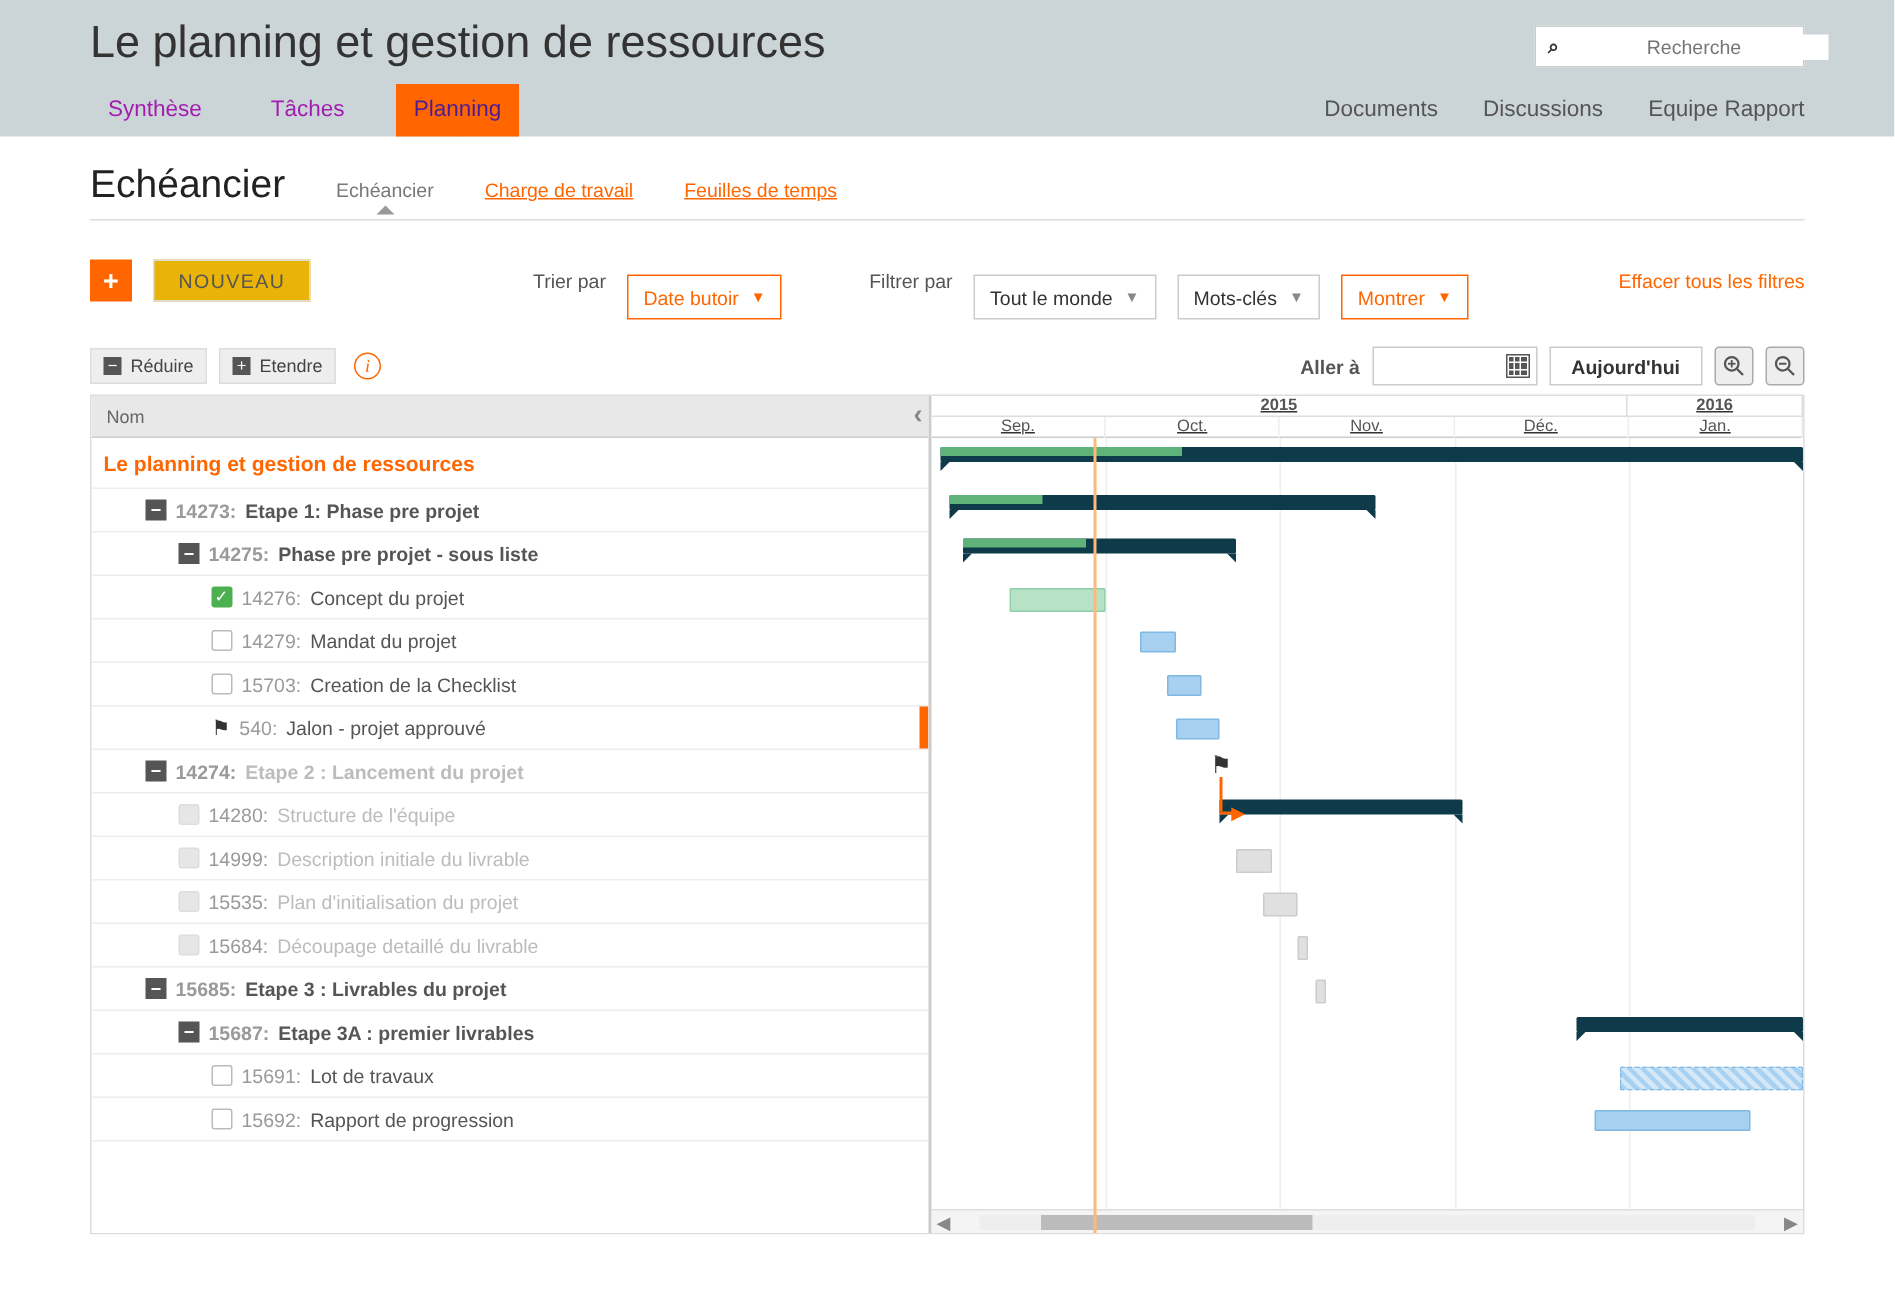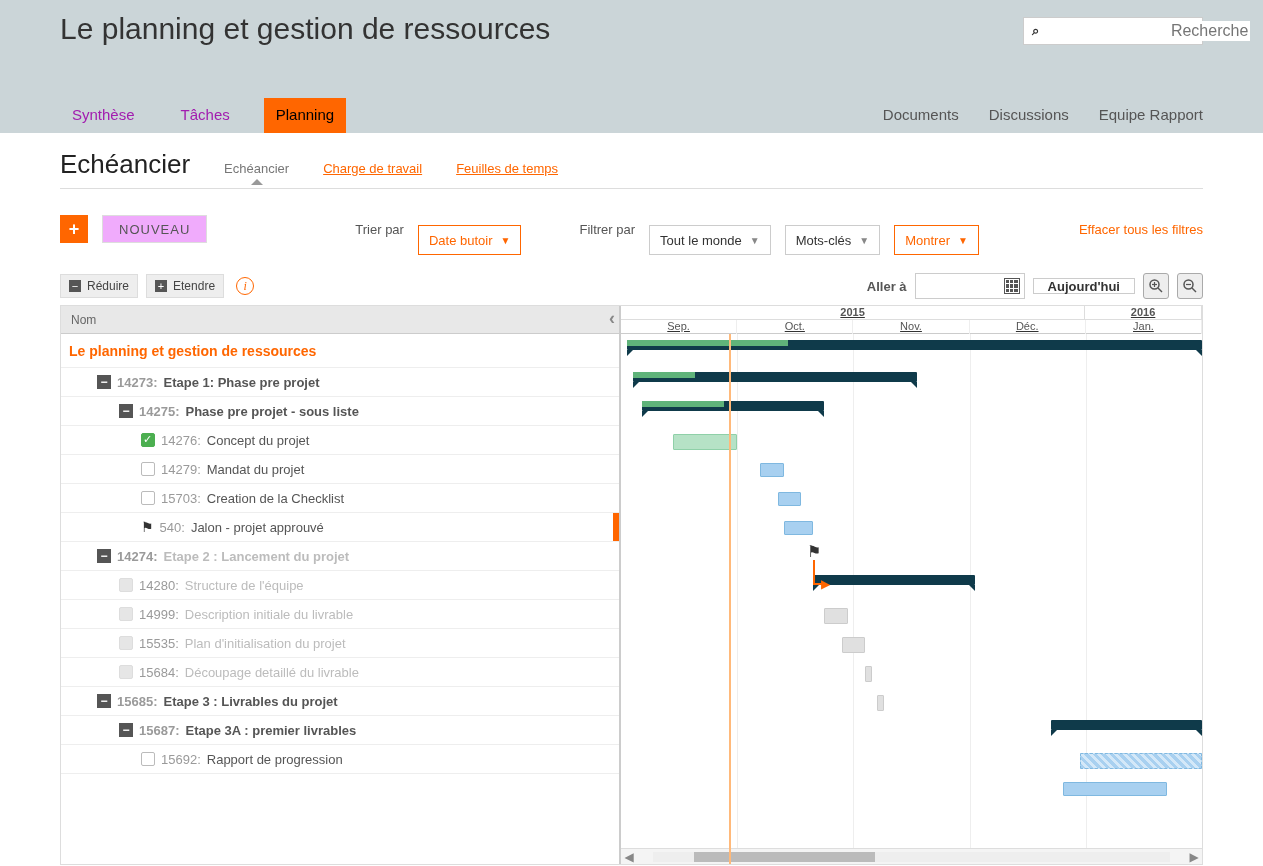--- a/index.html
+++ b/index.html
@@ -15,55 +15,55 @@
     --muted:#999;
     --muted2:#bfbfbf;
   }
   *{box-sizing:border-box;}
   body{margin:0;font-family:"Segoe UI",Arial,Helvetica,sans-serif;color:var(--text);font-size:13px;background:#fff;}
   
   .header{background:var(--grayBg);padding:12px 60px 0 60px;}
   .title-row{display:flex;align-items:center;justify-content:space-between;}
   .page-title{font-size:30px;font-weight:300;color:#333;margin:0 0 4px 0;}
   .search-box{background:#fff;border:1px solid #ccc;display:flex;align-items:center;width:180px;height:28px;padding:0 8px;}
-  .search-box input{border:none;outline:none;flex:1;text-align:right;font-size:16px;color:#888;}
+  .search-box input{border:none;outline:none;flex:1;text-align:center;font-size:13px;color:#888;}
   .nav-row{display:flex;align-items:flex-end;justify-content:space-between;margin-top:6px;}
   .tabs{display:flex;gap:22px;align-items:flex-end;}
   .tab{padding:8px 12px 10px 12px;font-size:15px;color:#a21caf;cursor:pointer;position:relative;}
-  .tab.active{background:var(--orange);color:#000000;margin-top:42px;}
+  .tab.active{background:var(--orange);color:#4c1d95;}
   .tab.active::after{content:"";position:absolute;bottom:-8px;left:50%;margin-left:-8px;border:8px solid transparent;border-top-color:var(--orange);}
   .links{display:flex;gap:30px;font-size:15px;color:#555;padding-bottom:10px;}
   .links span{cursor:pointer;}
   
   .subheader{padding:16px 60px 0 60px;border-bottom:0;}
   .sub-row1{display:flex;align-items:baseline;gap:34px;border-bottom:1px solid #ddd;padding-bottom:4px;}
   .sub-title{font-size:26px;font-weight:300;color:#222;}
   .sub-tab{font-size:13px;color:#888;position:relative;padding-bottom:8px;cursor:pointer;}
   .sub-tab.active{color:#777;}
   .sub-tab.active::after{content:"";position:absolute;bottom:-1px;left:50%;margin-left:-6px;border:6px solid transparent;border-bottom-color:#999;}
   .sub-tab.link{color:var(--orange);text-decoration:underline;}
   .sub-row2{display:flex;align-items:center;gap:14px;padding:14px 0 12px 0;flex-wrap:wrap;}
   .plus-btn{background:var(--orange);color:#fff;width:28px;height:28px;display:flex;align-items:center;justify-content:center;font-size:18px;font-weight:bold;cursor:pointer;}
-  .nouveau{background:#f0abfc;border:1px solid #ddd;height:28px;display:flex;align-items:center;padding:0 16px;color:#555;letter-spacing:1px;cursor:pointer;}
+  .nouveau{background:#eab308;border:1px solid #ddd;height:28px;display:flex;align-items:center;padding:0 16px;color:#555;letter-spacing:1px;cursor:pointer;}
   .spacer{flex:0 0 120px;}
   .lbl{color:#555;}
   .dd{border:1px solid #ccc;height:30px;display:flex;align-items:center;padding:0 10px;gap:8px;cursor:pointer;background:#fff;margin-top:22px;}
   .dd.orange{border-color:var(--orange);color:var(--orange);}
   .caret{font-size:10px;}
   .clear-link{color:var(--orange);margin-left:auto;cursor:pointer;}
   
   .sub-row3{display:flex;align-items:center;gap:8px;padding:6px 0 0 0;}
   .mini-btn{background:#eee;border:1px solid #ddd;height:24px;display:flex;align-items:center;padding:0 8px;gap:6px;cursor:pointer;font-size:12px;color:#444;}
   .mini-sq{width:12px;height:12px;background:#555;color:#fff;display:flex;align-items:center;justify-content:center;font-size:11px;line-height:1;}
   .info-icon{width:18px;height:18px;border:1px solid var(--orange);border-radius:50%;display:flex;align-items:center;justify-content:center;color:var(--orange);font-style:italic;font-family:Georgia,serif;font-size:12px;margin-left:4px;cursor:pointer;}
   .right-tools{margin-left:auto;display:flex;align-items:center;gap:8px;font-weight:bold;}
   .goto-input{border:1px solid #ccc;height:26px;width:110px;display:flex;align-items:center;justify-content:flex-end;padding-right:4px;}
   .cal-icon{width:16px;height:16px;border:1px solid #555;display:grid;grid-template-columns:repeat(3,1fr);grid-template-rows:repeat(3,1fr);gap:1px;padding:1px;}
   .cal-icon div{background:#555;}
-  .today-btn{border:1px solid #ccc;height:16px;padding:0 14px;display:flex;align-items:center;cursor:pointer;}
+  .today-btn{border:1px solid #ccc;height:26px;padding:0 14px;display:flex;align-items:center;cursor:pointer;}
   .zoom-btn{border:1px solid #aaa;background:#eee;width:26px;height:26px;border-radius:3px;display:flex;align-items:center;justify-content:center;cursor:pointer;}
   
   .main{display:flex;margin:6px 60px 0 60px;border:1px solid #ddd;height:560px;position:relative;}
   .left-col{width:560px;flex:none;border-right:2px solid #ccc;overflow:hidden;display:flex;flex-direction:column;text-align:right;}
   .col-hdr{background:#e8e8e8;border-bottom:1px solid #ccc;height:28px;display:flex;align-items:center;padding:0 10px;color:#666;font-size:12px;position:relative;}
   .collapse-handle{position:absolute;right:4px;top:2px;font-size:18px;color:#888;cursor:pointer;font-weight:bold;}
   .tree{overflow:auto;flex:1;}
   .row{height:29px;display:flex;align-items:center;border-bottom:1px solid #eee;padding-left:6px;gap:6px;white-space:nowrap;position:relative;}
   .row.proj{color:var(--orange);font-weight:bold;font-size:14px;padding-left:8px;height:34px;}
   .row .toggle{width:14px;height:14px;background:#555;color:#fff;display:flex;align-items:center;justify-content:center;font-size:12px;line-height:1;cursor:pointer;flex:none;}
@@ -279,20 +279,25 @@
           <span class="tid">15685:</span> 
           <span class="txt">Etape 3 : Livrables du projet</span>
         </div>
         <div class="row ind2 bold">
           <span class="toggle">−</span>
           <span class="tid">15687:</span> 
           <span class="txt">Etape 3A : premier livrables</span>
         </div>
         <div class="row ind3">
           <span class="chk"></span>
+          <span class="tid">15691:</span> 
+          <span class="txt">Lot de travaux</span>
+        </div>
+        <div class="row ind3">
+          <span class="chk"></span>
           <span class="tid">15692:</span> 
           <span class="txt">Rapport de progression</span>
         </div>
       </div>
   </div>
   <div class="right-col">
     <div class="time-hdr">
       <div class="year-row" id="year-row">
           <div style="flex: 4 1 0%;">2015</div>
           <div style="flex: 1 1 0%;">2016</div>

